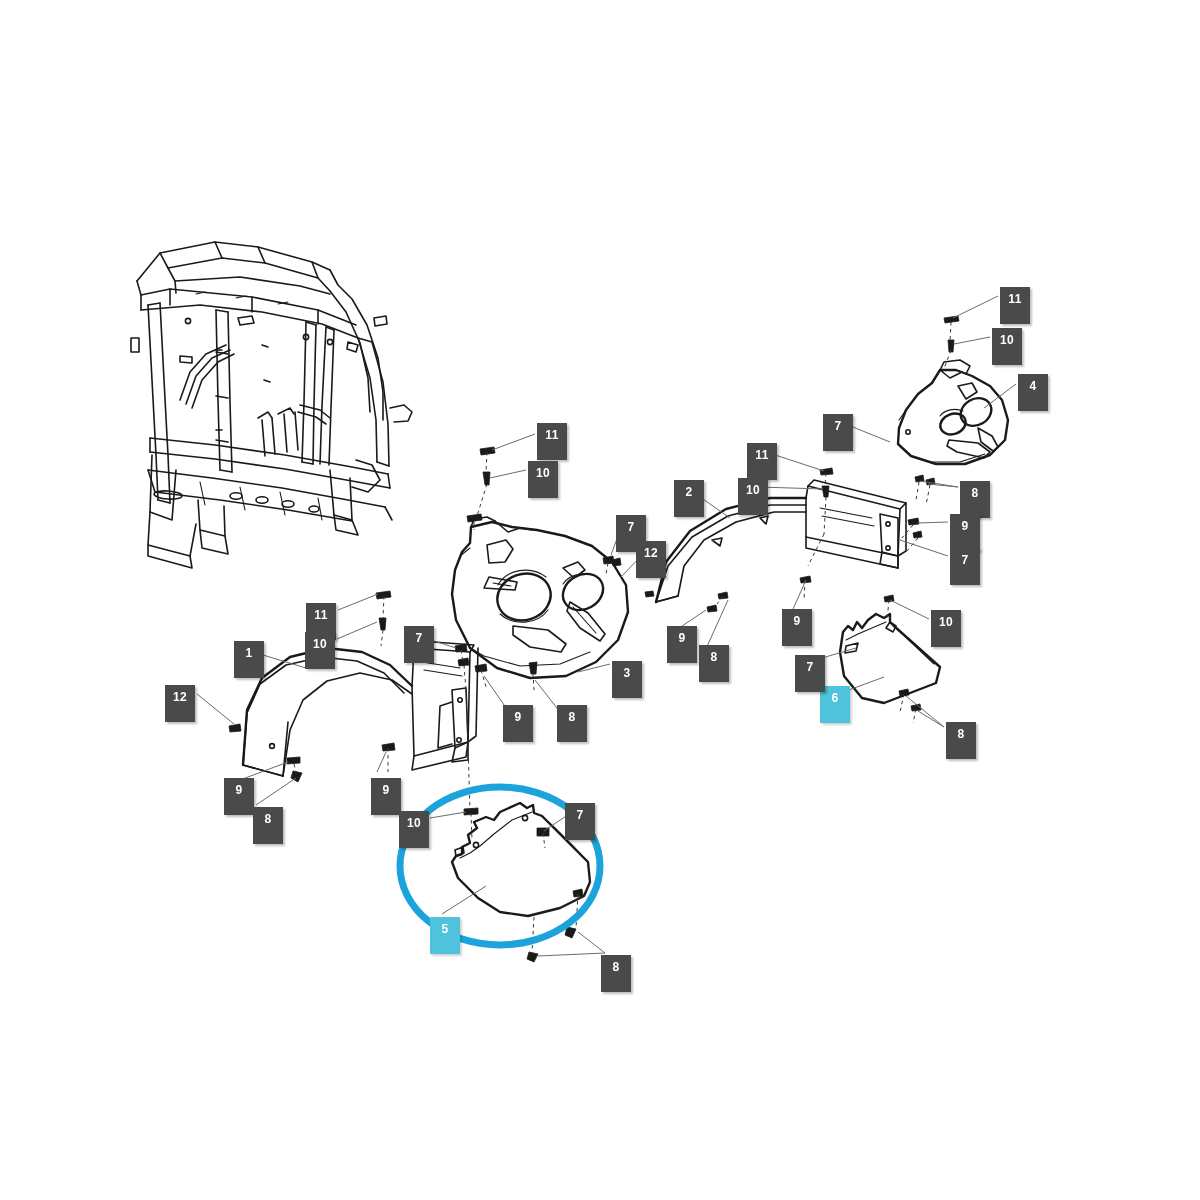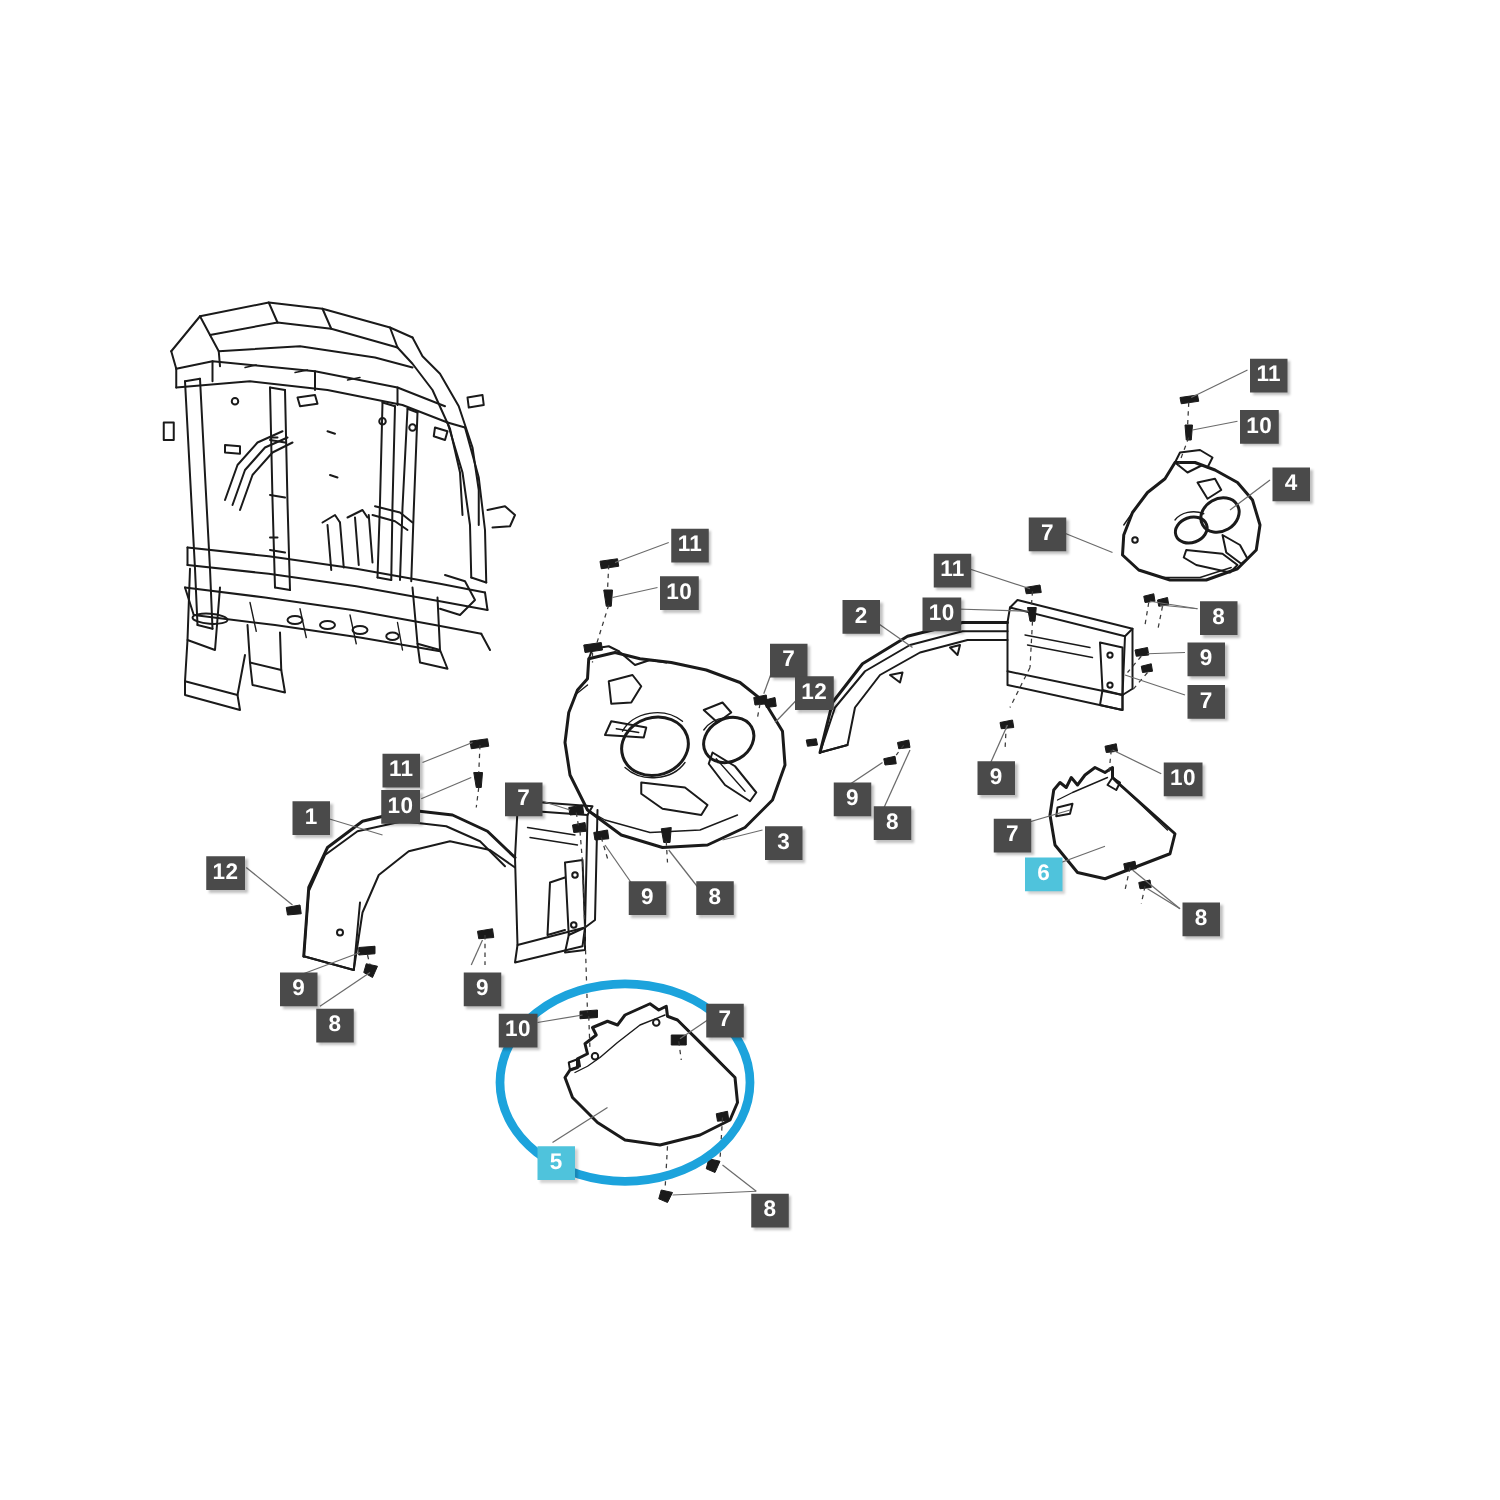--- a/index.html
+++ b/index.html
@@ -17,25 +17,25 @@
   }
   svg.layer{
     position:absolute;top:0;left:0;
     width:1200px;height:1200px;
   }
   
   .callout{
     position:absolute;
     box-sizing:border-box;
     min-width:30px;
-    height:27px;
+    height:37px;
     padding:0 5px;
     background:#4a4a4a;
     color:#ffffff;
-    font-size:18px;
+    font-size:12px;
     font-weight:bold;
     font-family:"Liberation Sans", sans-serif;
     line-height:25px;
     text-align:center;
     letter-spacing:0.3px;
     box-shadow:2px 2px 2px rgba(0,0,0,0.25);
     user-select:none;
     z-index:30;
   }
   .callout.highlight{

